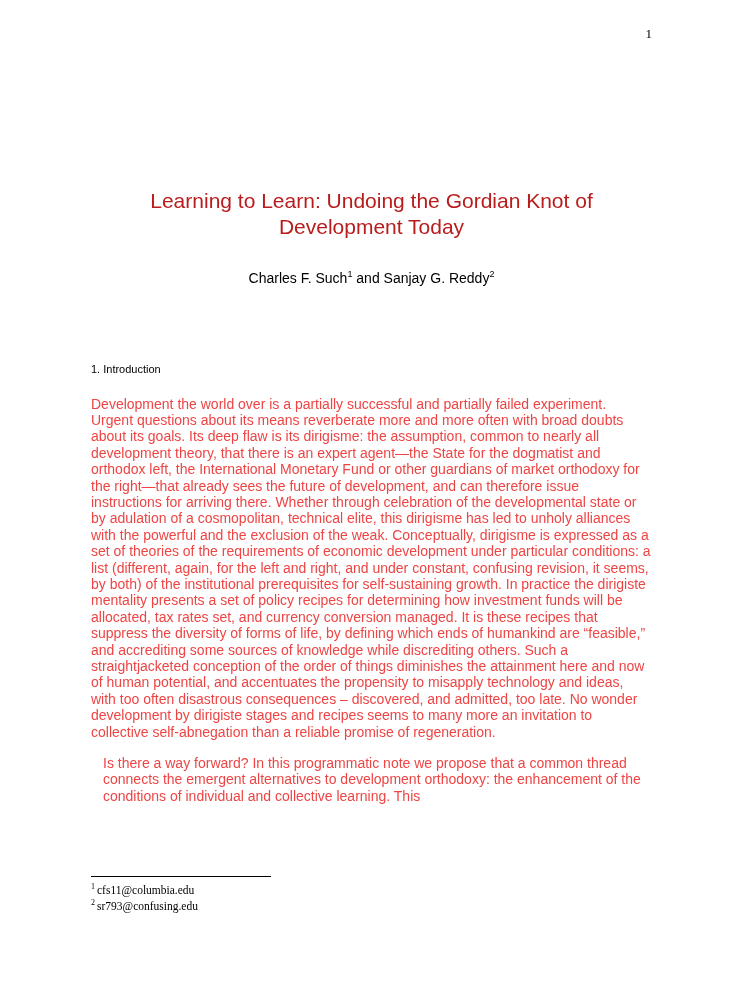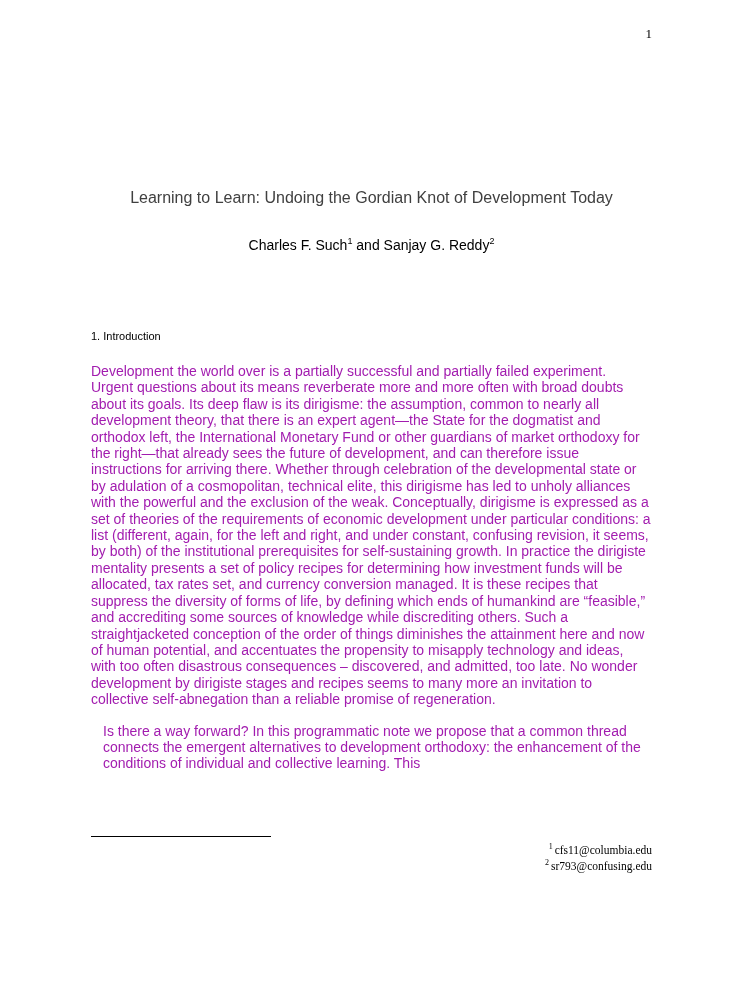--- a/index.html
+++ b/index.html
@@ -27,24 +27,24 @@
   }
   .content {
     position: absolute;
     left: 91px;
     top: 0;
     width: 561px;
   }
   .title {
     margin: 188px 0 0 0;
     text-align: center;
-    font-size: 16px;
+    font-size: 21px;
     font-weight: normal;
     line-height: 1.25;
-    color: #404040;
+    color: #b91c1c;
   }
   .authors {
     margin-top: 29px;
     text-align: center;
     font-size: 14px;
     color: #000000;
   }
   .authors sup {
     font-size: 9px;
     line-height: 0;
@@ -54,32 +54,31 @@
     margin: 77px 0 0 0;
     font-size: 11px;
     font-weight: normal;
     color: #000000;
   }
   .body-para {
     margin: 21px 0 0 0;
     font-size: 14px;
     line-height: 16.4px;
     text-align: left;
-    color: #a21caf;
+    color: #ef4444;
   }
   .body-para + .body-para {
     margin-top: 15px;
     margin-left: 12px;
   }
   .footnotes {
     position: absolute;
     left: 91px;
-    top: 836px;
+    top: 876px;
     width: 561px;
-    text-align: right;
   }
   .footnote-rule {
     width: 180px;
     height: 0;
     border-top: 1px solid #000000;
     margin: 0 0 5px 0;
   }
   .footnote {
     font-family: "Liberation Serif", serif;
     font-size: 11.5px;

